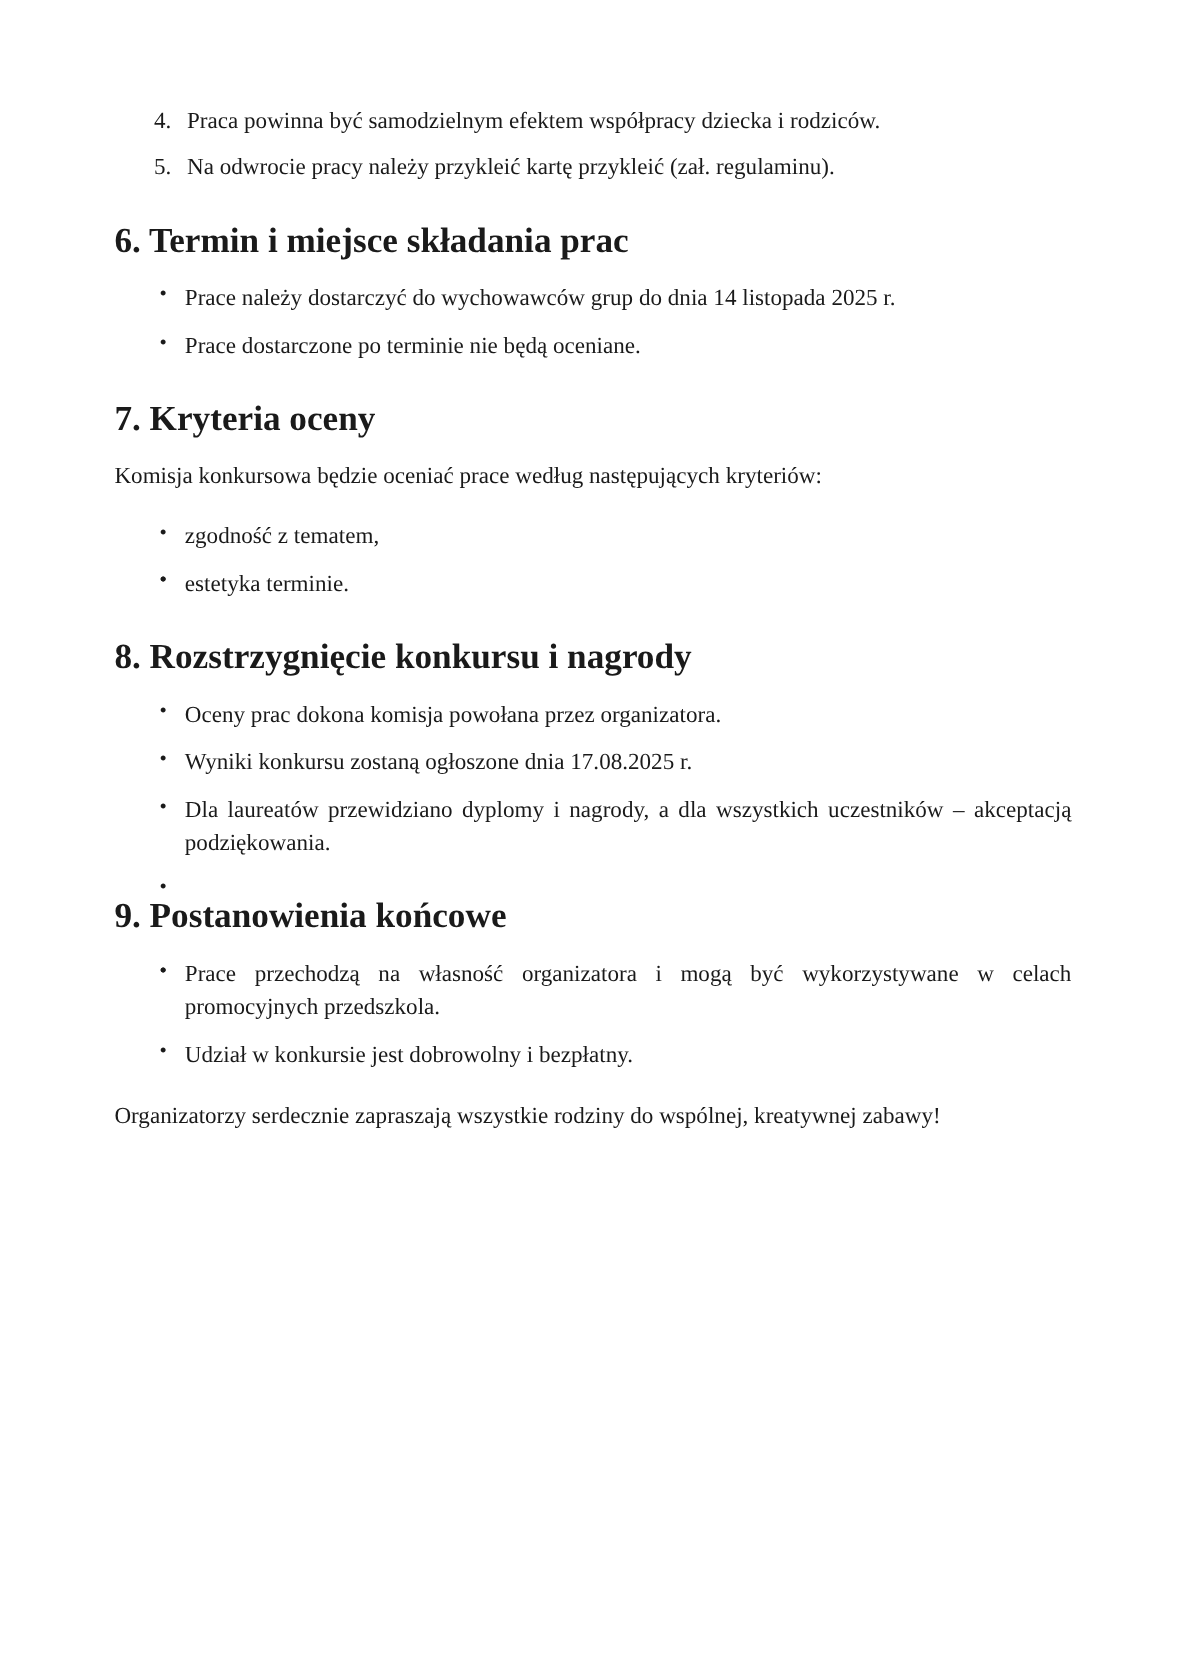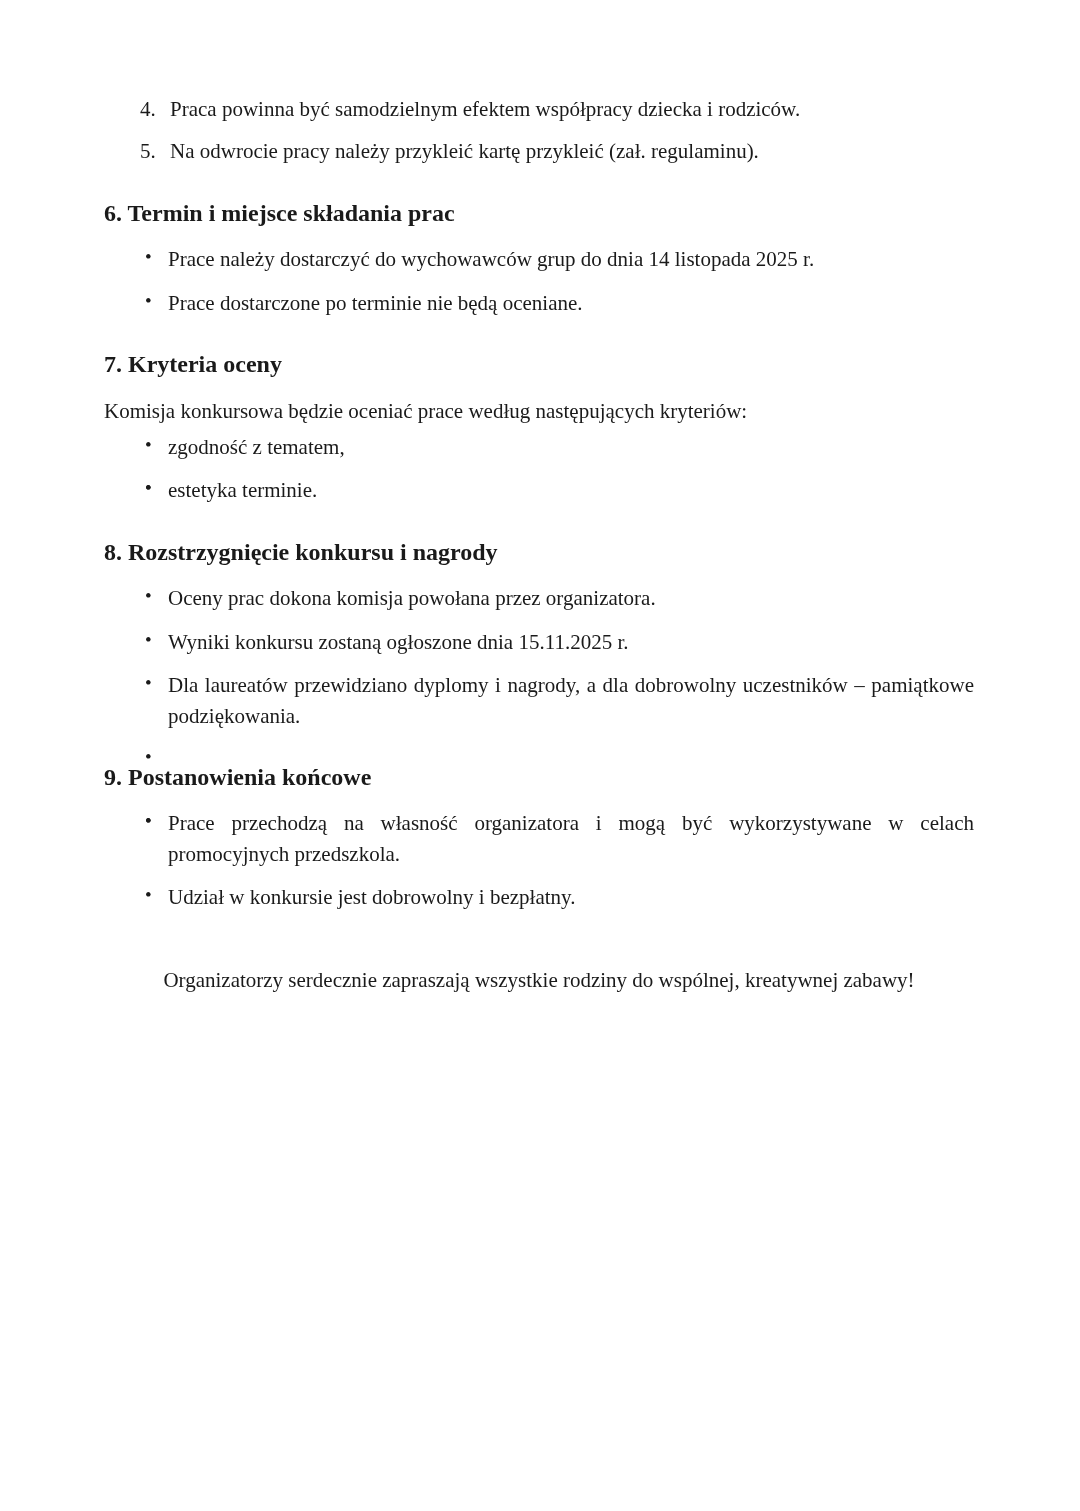--- a/index.html
+++ b/index.html
@@ -25,49 +25,48 @@
     padding-left: 66px;
     margin-bottom: 12px;
     line-height: 1.45;
   }
   .num-item .num {
     position: absolute;
     left: 36px;
     top: 0;
   }
   .section-heading {
-    font-size: 24px;
+    font-size: 32px;
     font-weight: bold;
     margin: 30px 0 15px 0;
     line-height: 1.35;
   }
   .intro {
-    margin: 0 0 6px 0;
+    margin: 0 0 24px 0;
     line-height: 1.45;
   }
   .bullet-item {
     position: relative;
     padding-left: 64px;
     margin-bottom: 13px;
     line-height: 1.45;
   }
   .bullet-item .dot {
     position: absolute;
     left: 41px;
     top: -1px;
     font-size: 19px;
   }
   .justify .btext {
     display: block;
     text-align: justify;
   }
   .closing {
-    margin-top: 52px;
+    margin-top: 25px;
     line-height: 1.45;
-    text-align: center;
   }
 </style>
 </head>
 <body>
 
 <div class="page">
 
   <div class="num-item">
     <span class="num">4.</span>
     <span>Praca powinna być samodzielnym efektem współpracy dziecka i rodziców.</span>
@@ -106,25 +105,25 @@
   </div>
 
   <div>
     <div class="section-heading">8. Rozstrzygnięcie konkursu i nagrody</div>
     <div class="bullet-item">
       <span class="dot">•</span>
       <span class="btext">Oceny prac dokona komisja powołana przez organizatora.</span>
     </div>
     <div class="bullet-item">
       <span class="dot">•</span>
-      <span class="btext">Wyniki konkursu zostaną ogłoszone dnia 15.11.2025 r.</span>
+      <span class="btext">Wyniki konkursu zostaną ogłoszone dnia 17.08.2025 r.</span>
     </div>
     <div class="bullet-item justify">
       <span class="dot">•</span>
-      <span class="btext">Dla laureatów przewidziano dyplomy i nagrody, a dla dobrowolny uczestników – pamiątkowe podziękowania.</span>
+      <span class="btext">Dla laureatów przewidziano dyplomy i nagrody, a dla wszystkich uczestników – akceptacją podziękowania.</span>
     </div>
     <div class="bullet-item">
       <span class="dot">•</span>
     </div>
   </div>
 
   <div>
     <div class="section-heading">9. Postanowienia końcowe</div>
     <div class="bullet-item">
       <span class="dot">•</span>

